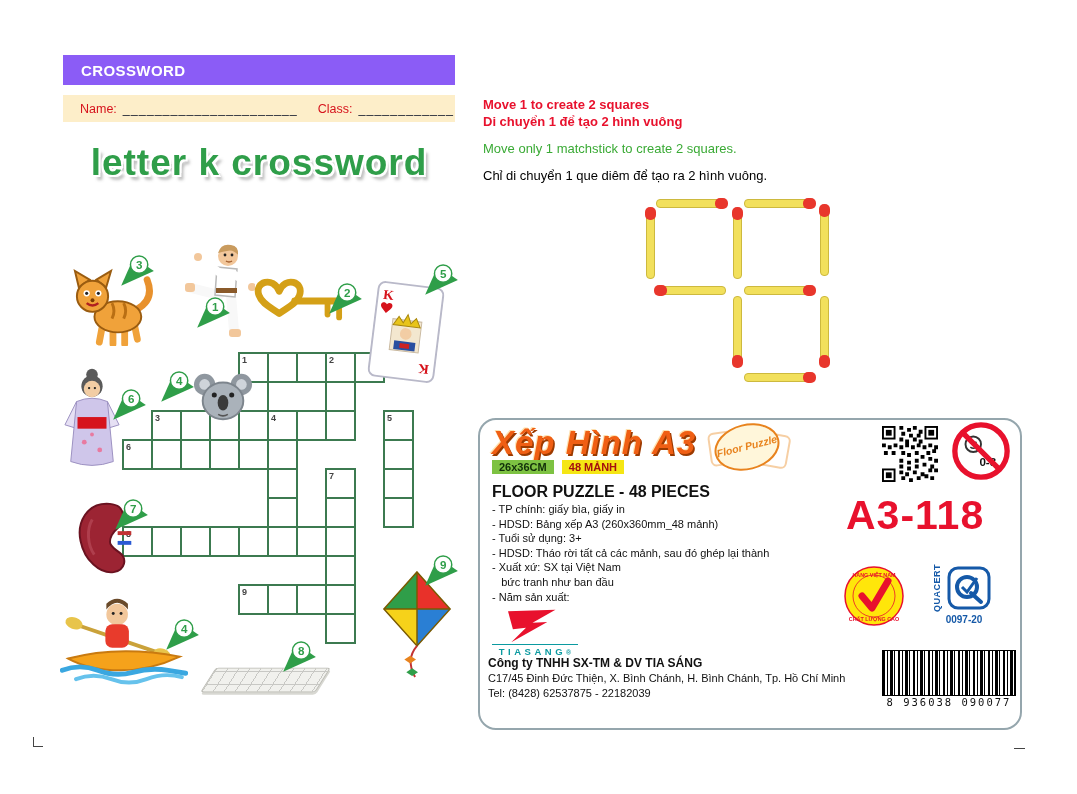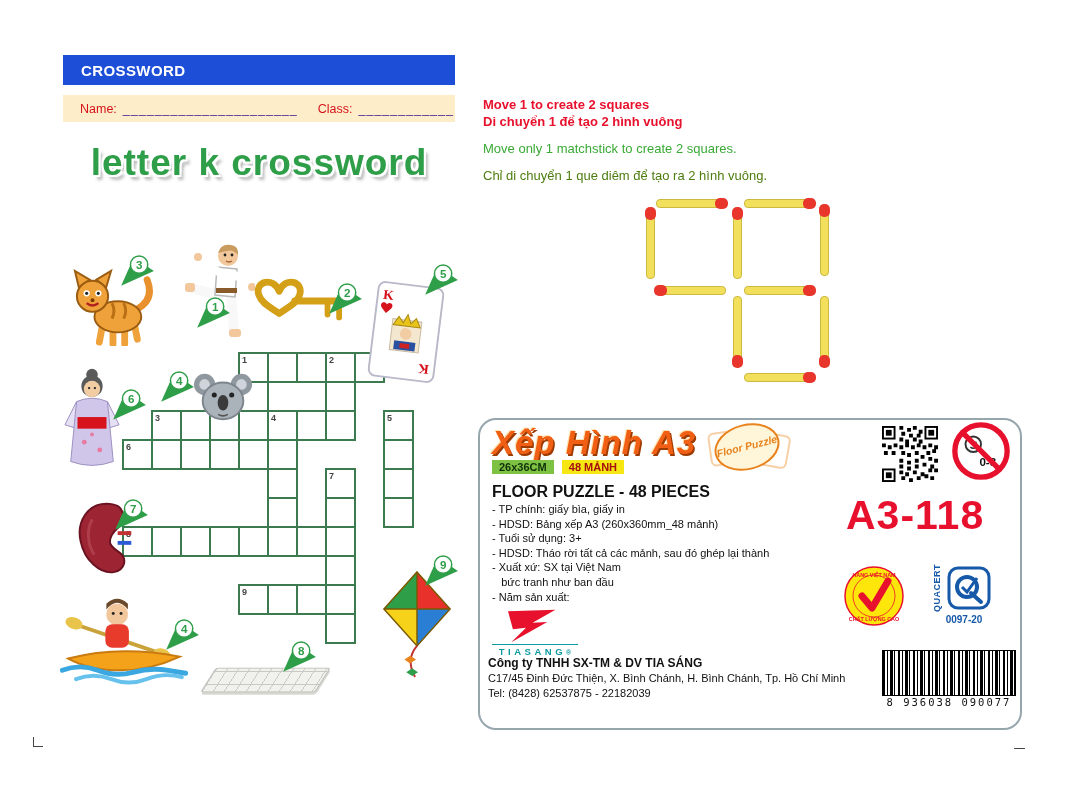--- a/index.html
+++ b/index.html
@@ -1,41 +1,41 @@
 <!DOCTYPE html>
 <html><head>
 <meta charset="utf-8">
 <style>
   *{margin:0;padding:0;box-sizing:border-box}
   body{background:#fff}
   .page{position:relative;width:1077px;height:794px;background:#fff;overflow:hidden;
         font-family:"Liberation Sans","DejaVu Sans",sans-serif;color:#111}
-  .redbar{position:absolute;height:30px;background:#1d4ed8;color:#fff;font-weight:bold;
+  .redbar{position:absolute;height:30px;background:#8b5cf6;color:#fff;font-weight:bold;
           font-size:15px;letter-spacing:.4px;display:flex;align-items:center;padding-left:18px}
   .namebar{position:absolute;left:63px;top:95px;width:392px;height:27px;background:#fdeec9;
            display:flex;align-items:center;gap:6px;padding-left:17px;color:#d6131c;font-size:12.5px}
-  .blankline{color:#4c1d95;letter-spacing:1px}
+  .blankline{color:#0f172a;letter-spacing:1px}
   .title{position:absolute;left:63px;top:142px;width:392px;text-align:center;font-size:37px;
          font-weight:bold;color:#2f9e49;letter-spacing:1px;
          text-shadow:-2px -2px 0 #fff,2px -2px 0 #fff,-2px 2px 0 #fff,2px 2px 0 #fff,4px 5px 3px rgba(110,110,110,.45)}
   
   .grid-container{position:absolute;left:122px;top:352px}
   .cell{position:absolute;width:31px;height:31px;background:#fff;border:2px solid #3c7a50}
   .cellnum{position:absolute;left:2px;top:1px;font-size:9px;color:#444;font-weight:bold}
   
   .badge{position:absolute;width:38px;height:34px}
   .badge svg{width:100%;height:100%;display:block}
   .bnum{font-family:"Liberation Sans",sans-serif;font-size:11px;font-weight:bold;fill:#2f9e49;text-anchor:middle}
   .clue{position:absolute}
   .clue svg{width:100%;height:100%;display:block}
   
   .ins{position:absolute;left:483px;font-size:13px}
   .ins.red{color:#e8112d;font-weight:bold}
   .ins.green{color:#3aaa35}
-  .ins.purple{color:#4d7c0f}
+  .ins.purple{color:#000000}
   
   .figure{position:absolute;left:640px;top:195px;width:260px;height:200px}
   .match{position:absolute;background:#f2e05c;border:1px solid #cdb93e;border-radius:4px}
   .match.h{height:9px;width:70px}
   .match.v{width:9px;height:70px}
   .tip{position:absolute;background:#e8362c;border-radius:5px}
   .h>.tip{width:13px;height:11px;top:-2px}
   .h>.tip.end{right:-3px}.h>.tip.start{left:-3px}
   .v>.tip{width:11px;height:13px;left:-2px}
   .v>.tip.end{bottom:-3px}.v>.tip.start{top:-3px}

